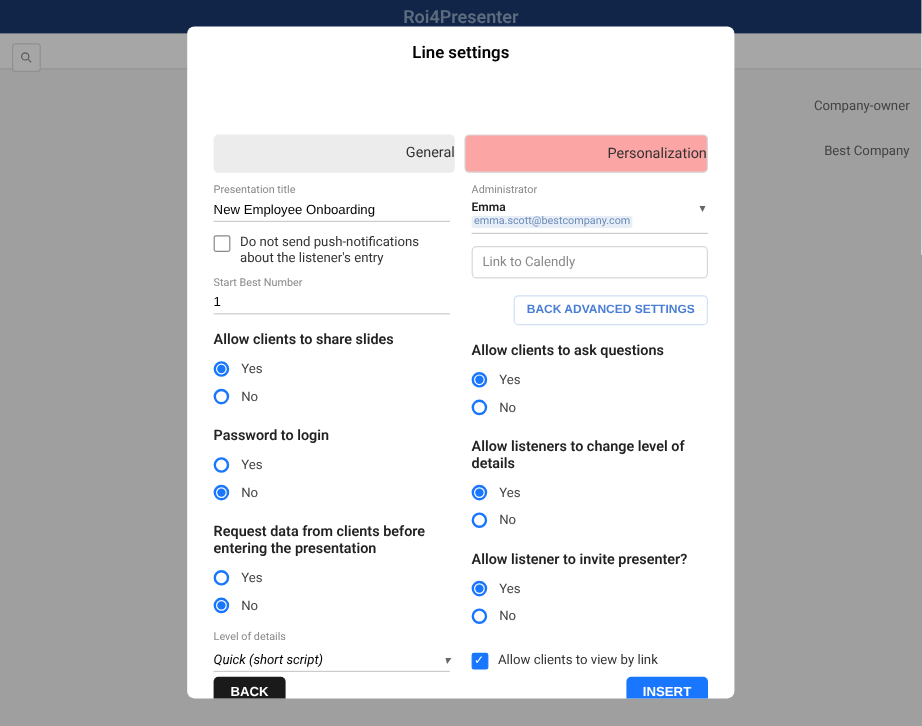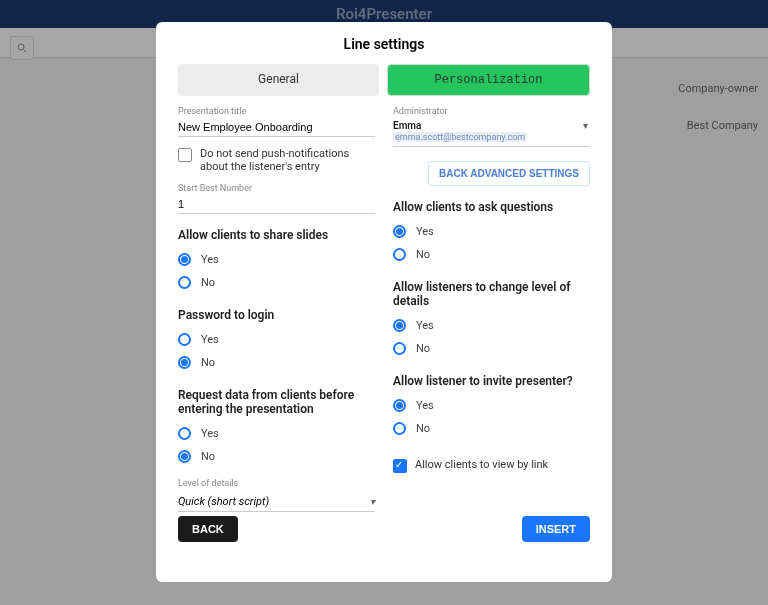--- a/index.html
+++ b/index.html
@@ -7,23 +7,23 @@
 .topbar { height: 28px; background: #1a3a6e; color: #8fa5c4; display: flex; align-items: center; justify-content: center; font-size: 15px; font-weight: 600; }
 .subbar { height: 30px; background: #fff; border-bottom: 1px solid #e0e0e0; }
 .bg-content { position: absolute; top: 58px; right: 10px; font-size: 11px; color: #666; }
 .bg-content div { margin-top: 24px; text-align: right; }
 .search-btn { position: absolute; top: 36px; left: 10px; width: 24px; height: 24px; background: #fff; border: 1px solid #ddd; border-radius: 3px; display: flex; align-items: center; justify-content: center; }
 .search-btn svg { width: 12px; height: 12px; stroke: #888; }
 .overlay { position: absolute; inset: 0; background: rgba(0,0,0,0.35); display: flex; justify-content: center; padding-top: 22px; }
 .modal { width: 456px; background: #fff; border-radius: 6px; padding: 14px 22px 18px; height: 560px; overflow: hidden; }
 .modal-title { text-align: center; font-size: 14px; font-weight: 600; margin-bottom: 12px; }
 .tabs { display: flex; gap: 8px; margin-bottom: 10px; }
-.tab { flex: 1; text-align: center; padding: 8px 0; font-size: 12px; border-radius: 4px; cursor: pointer; }
+.tab { flex: 1; text-align: right; padding: 8px 0; font-size: 12px; border-radius: 4px; cursor: pointer; margin-top: 48px; }
 .tab.active { background: #ececec; color: #333; }
-.tab.inactive { background: #22c55e; color: #333; border: 1px solid #d7d7d7; font-family: Liberation Mono, monospace; }
+.tab.inactive { background: #fca5a5; color: #333; border: 1px solid #d7d7d7; }
 .cols { display: flex; gap: 18px; }
 .col { flex: 1; display: flex; flex-direction: column; }
 .label { font-size: 9px; color: #888; margin-bottom: 2px; }
 .text-input { border: none; border-bottom: 1px solid #ccc; font-size: 11px; padding: 3px 0; width: 100%; outline: none; }
 .admin { font-size: 10px; padding: 2px 0 4px; border-bottom: 1px solid #ccc; position: relative; }
 .admin .name { font-weight: 600; color: #222; font-size: 10px; }
 .admin .email { background: #e8eef7; color: #6c8db8; font-size: 9px; padding: 0 2px; display: inline-block; border-radius: 2px; }
 .admin .chev { position: absolute; right: 2px; top: 2px; font-size: 10px; color: #666; }
 .outlined { border: 1px solid #d7d7d7; border-radius: 4px; padding: 6px 8px; font-size: 11px; color: #888; margin-top: 10px; }
 .check-row { display: flex; align-items: flex-start; gap: 8px; margin-top: 10px; font-size: 11px; color: #333; }
@@ -116,20 +116,21 @@
         </div>
       </div>
 
       <div class="col">
         <div class="label">Administrator</div>
         <div class="admin">
           <div class="name">Emma</div>
           <span class="email">emma.scott@bestcompany.com</span>
           <span class="chev">▾</span>
         </div>
+        <div class="outlined">Link to Calendly</div>
         <button class="hide-adv">BACK ADVANCED SETTINGS</button>
 
         <div class="section">Allow clients to ask questions</div>
         <div class="radio-row">
             <div class="radio on"></div>
             <span>Yes</span>
           </div>
         <div class="radio-row">
             <div class="radio"></div>
             <span>No</span>

